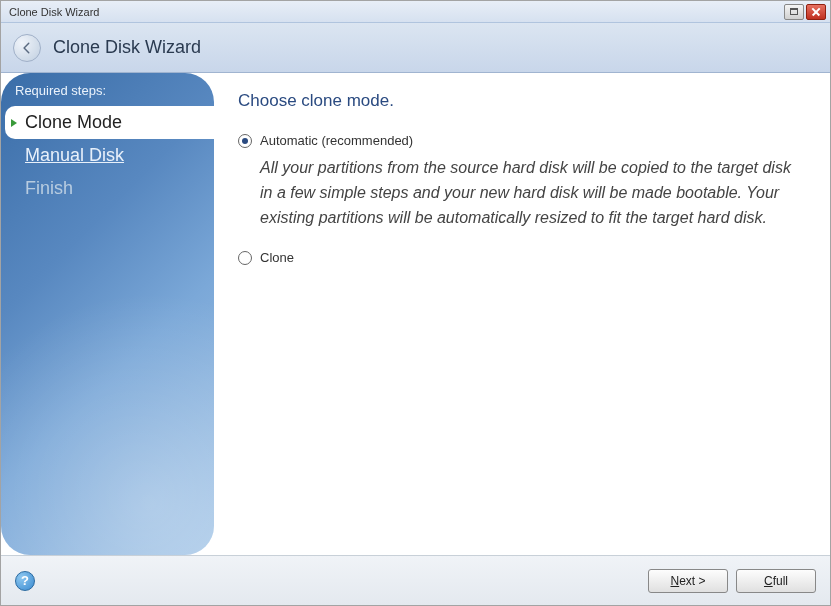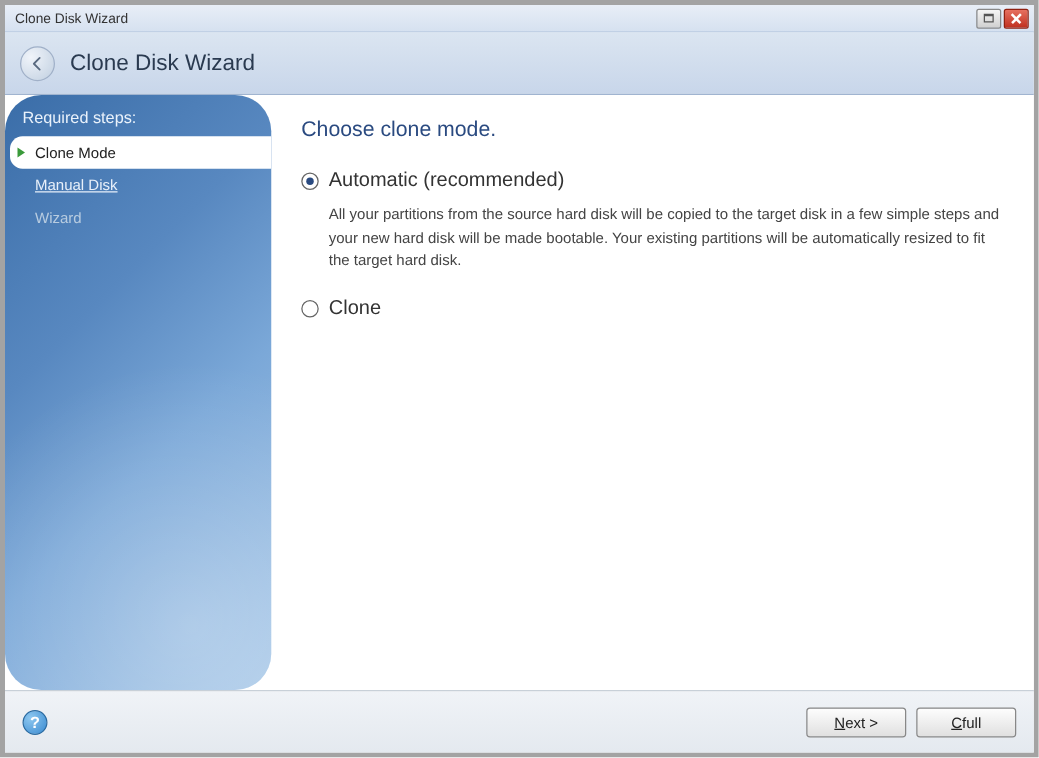--- a/index.html
+++ b/index.html
@@ -7,21 +7,21 @@
   font-family: Tahoma, Arial, sans-serif;
   font-size: 12px;
   background: #fff;
   width: 831px;
   height: 606px;
   overflow: hidden;
 }
 .window {
   width: 831px;
   height: 606px;
-  border: 4px solid #a3a3a3;
+  border: 1px solid #a3a3a3;
   display: flex;
   flex-direction: column;
   background: #fff;
 }
 .titlebar {
   height: 22px;
   background: linear-gradient(to bottom, #e8eef7 0%, #d6e1f0 100%);
   display: flex;
   align-items: center;
   padding: 0 4px 0 8px;
@@ -102,21 +102,21 @@
   border-radius:50%;
   background: radial-gradient(circle, rgba(255,255,255,0.25) 0%, rgba(255,255,255,0) 60%);
 }
 .sidebar-header {
   padding: 10px 14px 8px;
   font-size: 13px;
   color: #eaf2fb;
 }
 .step {
   padding: 6px 14px 6px 24px;
-  font-size: 12px;
+  font-size: 18px;
   color: #d0e0f0;
   position: relative;
 }
 .step.active {
   background: #fff;
   color: #222;
   border-radius: 10px 0 0 10px;
   margin-left: 4px;
   padding-left: 20px;
 }
@@ -162,28 +162,29 @@
   justify-content: center;
   background: #fff;
 }
 .radio.selected::after {
   content:'';
   width: 6px; height: 6px;
   border-radius: 50%;
   background: #2a4a80;
 }
 .option-label {
+  font-size: 13px;
+  color: #333;
+}
+.option-desc {
   font-size: 16px;
-  color: #333;
-}
-.option-desc {
-  font-size: 12px;
   color: #444;
   line-height: 1.55;
   padding-left: 22px;
+  font-style: italic;
 }
 .footer {
   height: 50px;
   border-top: 1px solid #c8d0d8;
   background: linear-gradient(to bottom, #f0f3f7, #e4e9ef);
   display: flex;
   align-items: center;
   padding: 0 14px;
 }
 .help-icon {
@@ -248,21 +249,21 @@
     <div class="sidebar">
       <div class="sidebar-header">Required steps:</div>
 
       <div class="step active">
         <span>Clone Mode</span>
       </div>
       <div class="step link">
         <span>Manual Disk</span>
       </div>
       <div class="step dim">
-        <span>Wizard</span>
+        <span>Finish</span>
       </div>
     </div>
 
     <div class="main">
       <div class="page-title">Choose clone mode.</div>
 
       <div class="option-group">
         <div class="option-row">
           <div class="radio selected"></div>
           <div class="option-label">Automatic (recommended)</div>

